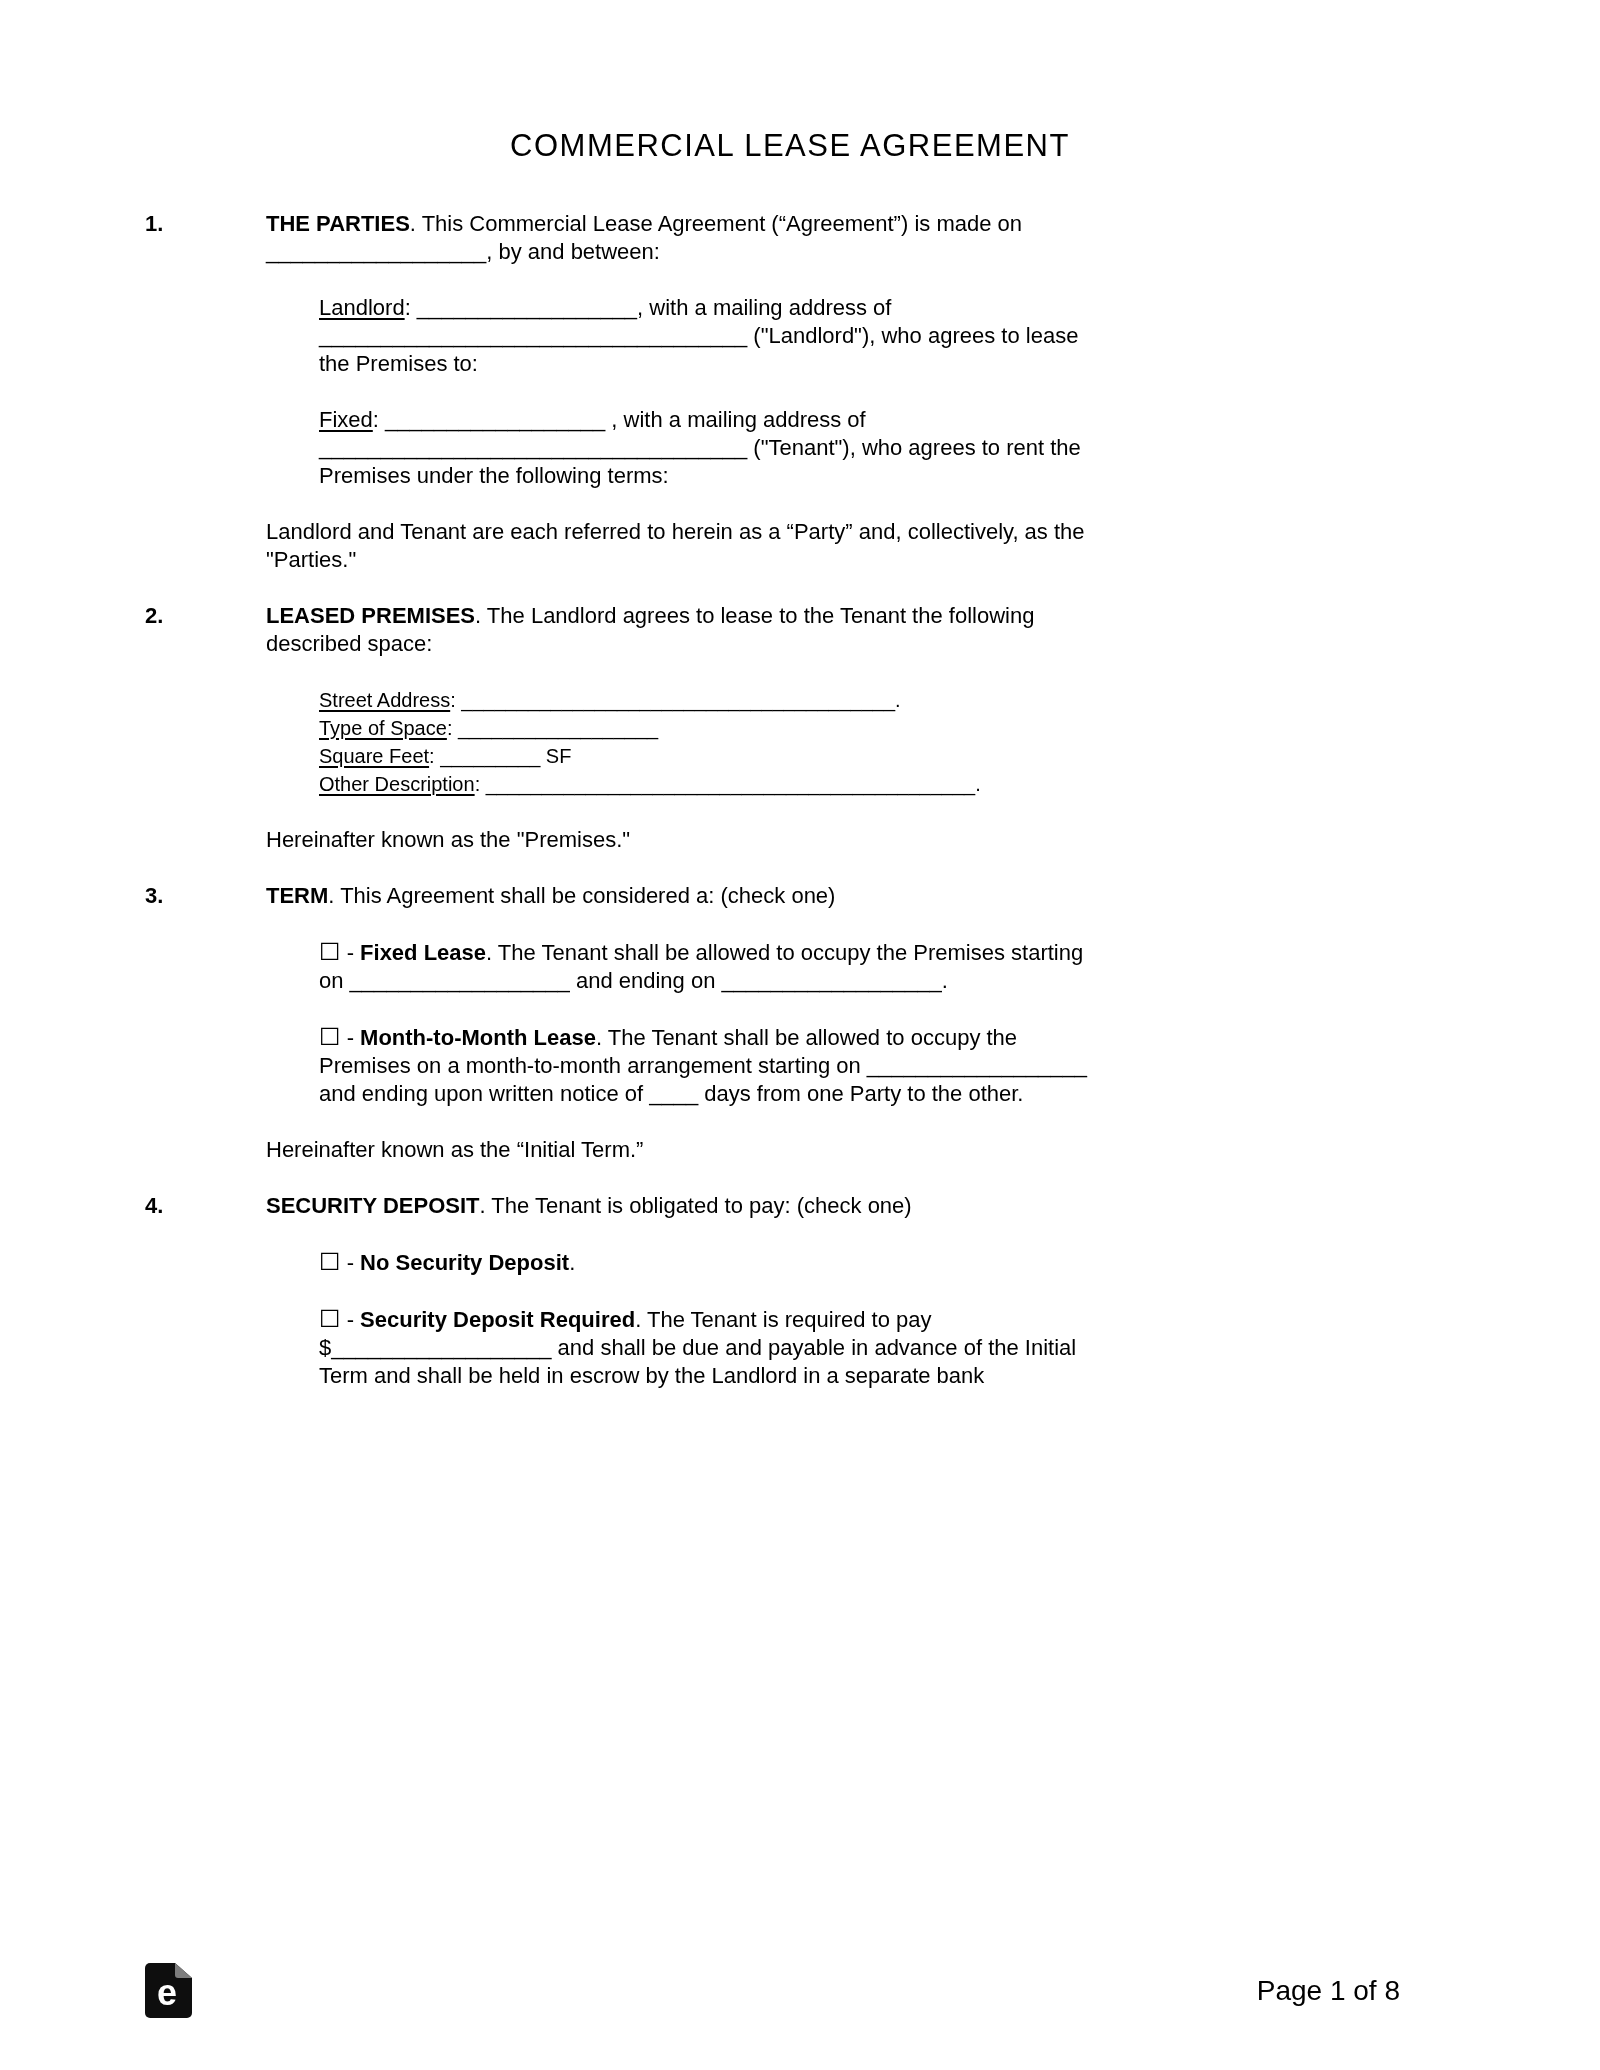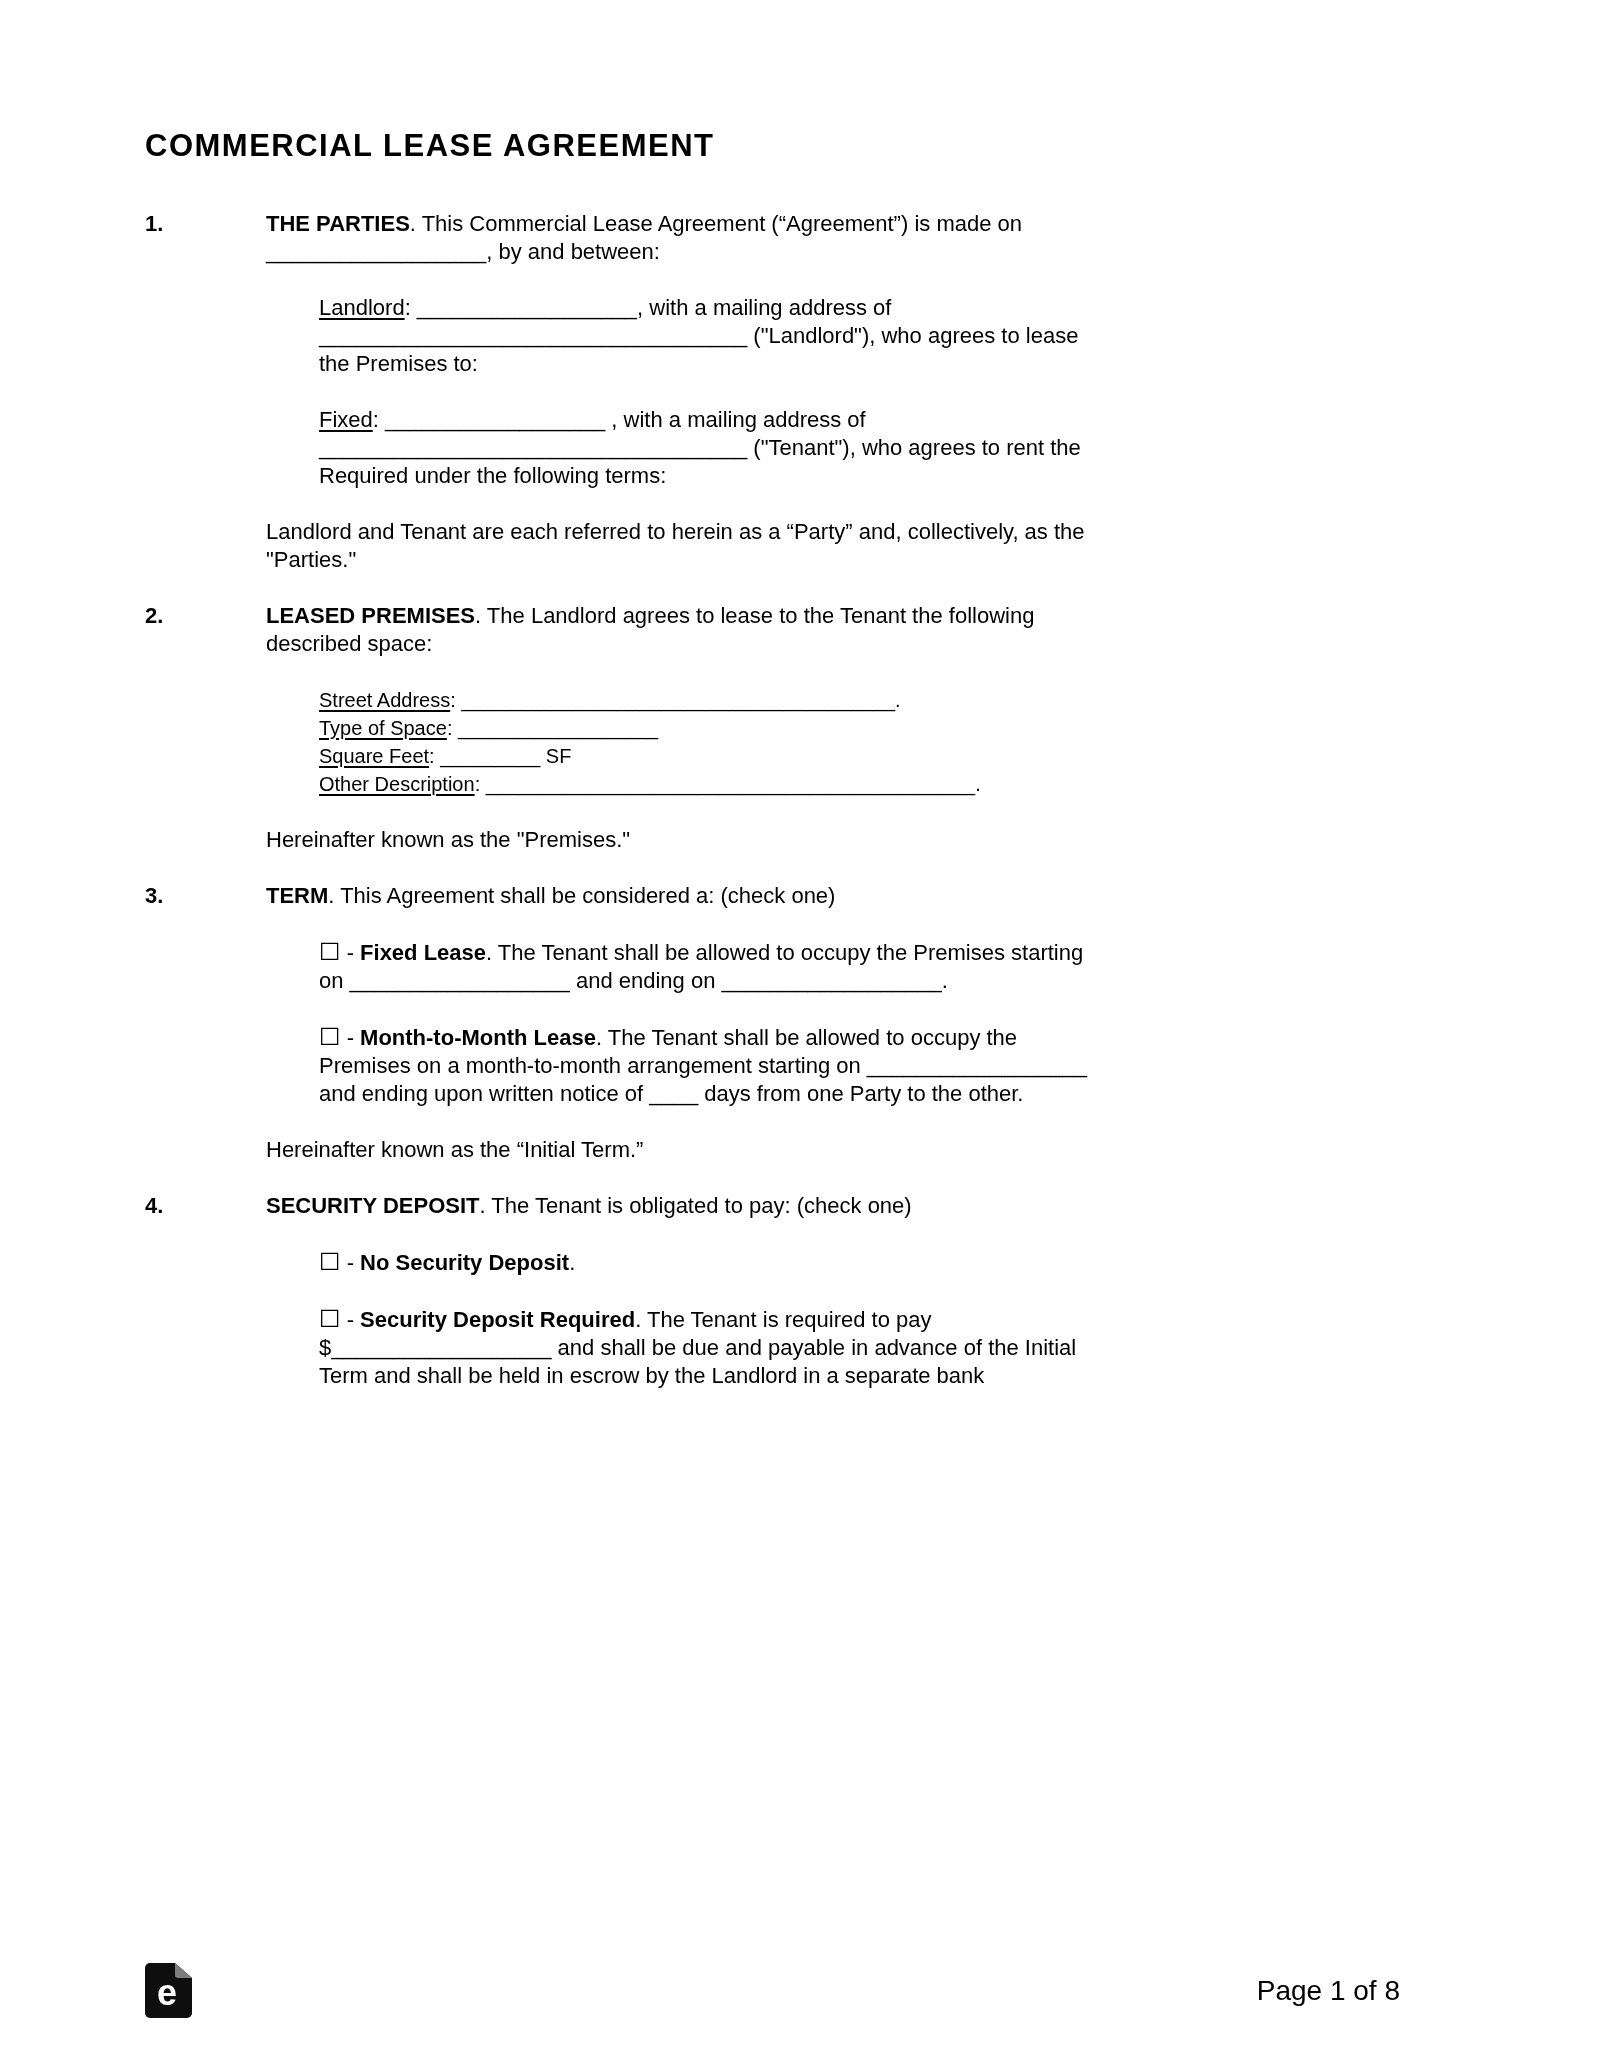--- a/index.html
+++ b/index.html
@@ -11,22 +11,23 @@
   .page {
     position: relative;
     width: 1600px;
     height: 2070px;
     background: #ffffff;
     padding: 128px 0 0 145px;
     overflow: hidden;
   }
   .title {
     width: 1290px;
+    text-align: center;
     font-size: 31px;
-    font-weight: bold;
+    font-weight: normal;
     letter-spacing: 1.5px;
     margin-bottom: 46px;
   }
   .sec { display: flex; }
   .num {
     width: 87px;
     flex: 0 0 87px;
     font-weight: bold;
     font-size: 22px;
     line-height: 28px;
@@ -59,21 +60,21 @@
 
 <div class="page">
 
   <h1 class="title">COMMERCIAL LEASE AGREEMENT</h1>
 
   <section class="sec">
     <div class="num">1.</div>
     <div class="content">
       <p class="para"><strong>THE PARTIES</strong><span>. This Commercial Lease Agreement (“Agreement”) is made on __________________, by and between:</span></p>
       <p class="para indent"><span class="u">Landlord</span><span>: __________________, with a mailing address of ___________________________________ ("Landlord"), who agrees to lease the Premises to:</span></p>
-      <p class="para indent"><span class="u">Fixed</span><span>: __________________ , with a mailing address of ___________________________________ ("Tenant"), who agrees to rent the Required under the following terms:</span></p>
+      <p class="para indent"><span class="u">Fixed</span><span>: __________________ , with a mailing address of ___________________________________ ("Tenant"), who agrees to rent the Premises under the following terms:</span></p>
       <p class="para">Landlord and Tenant are each referred to herein as a “Party” and, collectively, as the "Parties."</p>
     </div>
   </section>
 
   <section class="sec">
     <div class="num">2.</div>
     <div class="content">
       <p class="para"><strong>LEASED PREMISES</strong><span>. The Landlord agrees to lease to the Tenant the following described space:</span></p>
       <div class="para indent">
         <div class="line"><span class="u">Street Address</span><span>: _______________________________________.</span></div>

